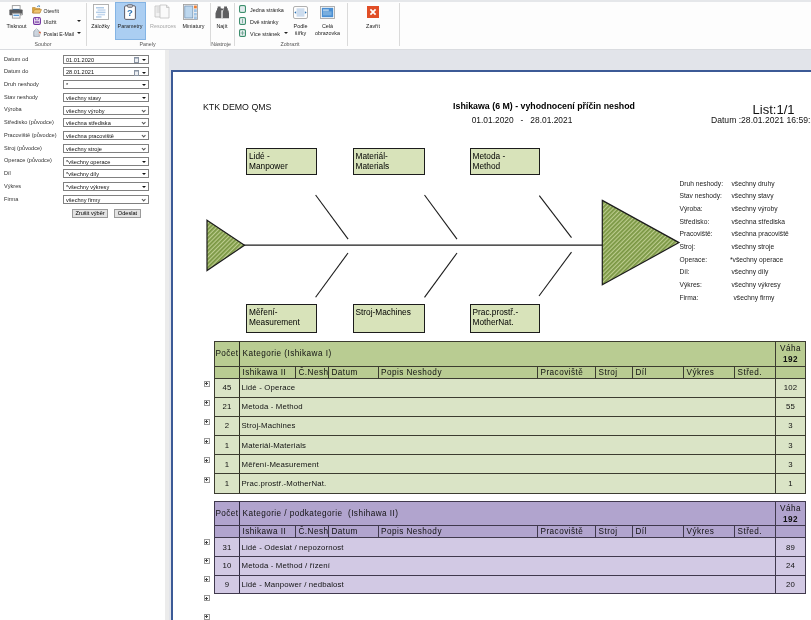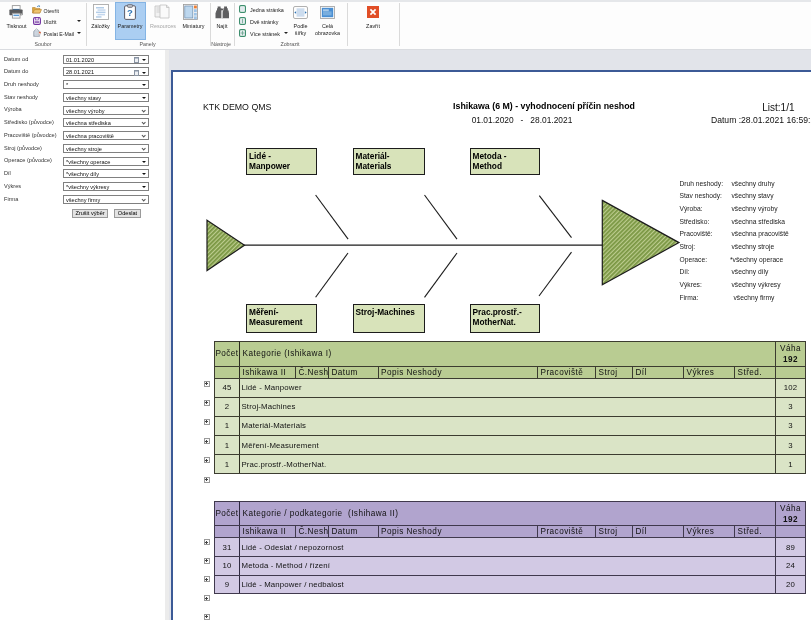--- a/index.html
+++ b/index.html
@@ -21,21 +21,21 @@
 .plus:before{content:"";position:absolute;left:0.5px;right:0.5px;top:1.5px;height:1px;background:#444;}
 .plus:after{content:"";position:absolute;top:0.5px;bottom:0.5px;left:1.5px;width:1px;background:#444;}
 table{border-collapse:collapse;table-layout:fixed;}
 td{padding:0;font-size:7.8px;color:#111;overflow:hidden;white-space:nowrap;letter-spacing:0.15px;}
 .hdr td{font-size:8.2px;letter-spacing:0.45px;}
 .t1 td{border:1px solid #3c3c30;}
 .t2 td{border:1px solid #40394d;}
 .pl{padding-left:1.5px;}
 .plh{padding-left:2.5px;}
 .ctr{text-align:center;}
-.fbx{position:absolute;background:#d8e3ba;border:1px solid #1c1c1c;font-weight:bold;
+.fbx{position:absolute;background:#d8e3ba;border:1px solid #1c1c1c;font-weight:normal;
   font-size:8.3px;line-height:10px;color:#000;padding:2px 0 0 2px;box-sizing:border-box;}
 .rp{position:absolute;font-size:6.7px;color:#222;white-space:nowrap;}
 </style>
 </head>
 <body>
 
 <div class="a" style="left:0;top:0;width:811px;height:48.5px;background:#fdfdfd;border-bottom:1px solid #dadce0;"></div>
 <div class="a" style="left:0;top:0;width:811px;height:1.5px;background:#e5e7ea;"></div>
 
 <svg class="a" style="left:8.8px;top:5px;" width="14" height="14" viewBox="0 0 14 14">
@@ -194,21 +194,21 @@
 <div class="a" style="left:114px;top:209px;width:27px;height:8.5px;background:#e3e3e3;border:1px solid #9a9a9a;box-sizing:border-box;font-size:5.6px;text-align:center;line-height:7px;">Odeslat</div>
 
 <div class="a" style="left:165px;top:50px;width:4px;height:570px;background:#ececec;"></div>
 <div class="a" style="left:169px;top:50px;width:642px;height:570px;background:#e2e4ea;"></div>
 <div class="a" style="left:171px;top:69.5px;width:640px;height:550.5px;background:#3c5a96;"></div>
 <div class="a" style="left:173px;top:71.5px;width:638px;height:548.5px;background:#fff;"></div>
 
 <div class="a" style="left:203px;top:102px;font-size:8.8px;color:#111;">KTK DEMO QMS</div>
 <div class="a" style="left:364px;top:101.3px;width:360px;text-align:center;font-size:8.8px;font-weight:bold;color:#000;">Ishikawa (6 M) - vyhodnocení příčin neshod</div>
 <div class="a" style="left:364px;top:115.3px;width:316px;text-align:center;font-size:8.4px;color:#111;">01.01.2020&nbsp;&nbsp; -&nbsp;&nbsp; 28.01.2021</div>
-<div class="a" style="left:694px;top:101.8px;width:100.5px;text-align:right;font-size:10px;color:#111;">List:1/1</div>
+<div class="a" style="left:694px;top:101.8px;width:100.5px;text-align:right;font-size:13px;color:#111;">List:1/1</div>
 <div class="a" style="left:694px;top:114.8px;width:108.5px;text-align:right;font-size:8.6px;color:#111;padding-left:17px;">Datum :28.01.2021 16:59:23</div>
 
 <svg class="a" style="left:173px;top:140px;" width="520" height="170" viewBox="0 0 520 170">
  <defs>
   <pattern id="hatch" width="3" height="3" patternTransform="rotate(45)" patternUnits="userSpaceOnUse">
    <rect width="3" height="3" fill="#bccc8e"></rect>
    <rect width="1.8" height="3" fill="#7a9743"></rect>
   </pattern>
  </defs>
  <line x1="70" y1="105.2" x2="430" y2="105.2" stroke="#1c1c1c" stroke-width="1.3"></line>
@@ -279,22 +279,27 @@
         <td class="plh">Popis Neshody</td>
   <td class="plh">Pracoviště</td>
         <td class="plh">Stroj</td>
         <td class="plh">Díl</td>
         <td class="plh">Výkres</td>
         <td class="plh">Střed.</td>
         <td></td>
  </tr>
  <tr style="height:19.2px;background:#dae4c6;">
         <td class="ctr" style="border-right:1.5px solid #2c2c20;">45</td>
-        <td class="pl" colspan="9">Lidé - Manpower</td>
+        <td class="pl" colspan="9">Lidé - Operace</td>
         <td class="ctr">102</td>
+      </tr>
+ <tr style="height:19.2px;background:#dae4c6;">
+        <td class="ctr" style="border-right:1.5px solid #2c2c20;">21</td>
+        <td class="pl" colspan="9">Metoda - Method</td>
+        <td class="ctr">55</td>
       </tr>
  <tr style="height:19.2px;background:#dae4c6;">
         <td class="ctr" style="border-right:1.5px solid #2c2c20;">2</td>
         <td class="pl" colspan="9">Stroj-Machines</td>
         <td class="ctr">3</td>
       </tr>
  <tr style="height:19.2px;background:#dae4c6;">
         <td class="ctr" style="border-right:1.5px solid #2c2c20;">1</td>
         <td class="pl" colspan="9">Materiál-Materials</td>
         <td class="ctr">3</td>

